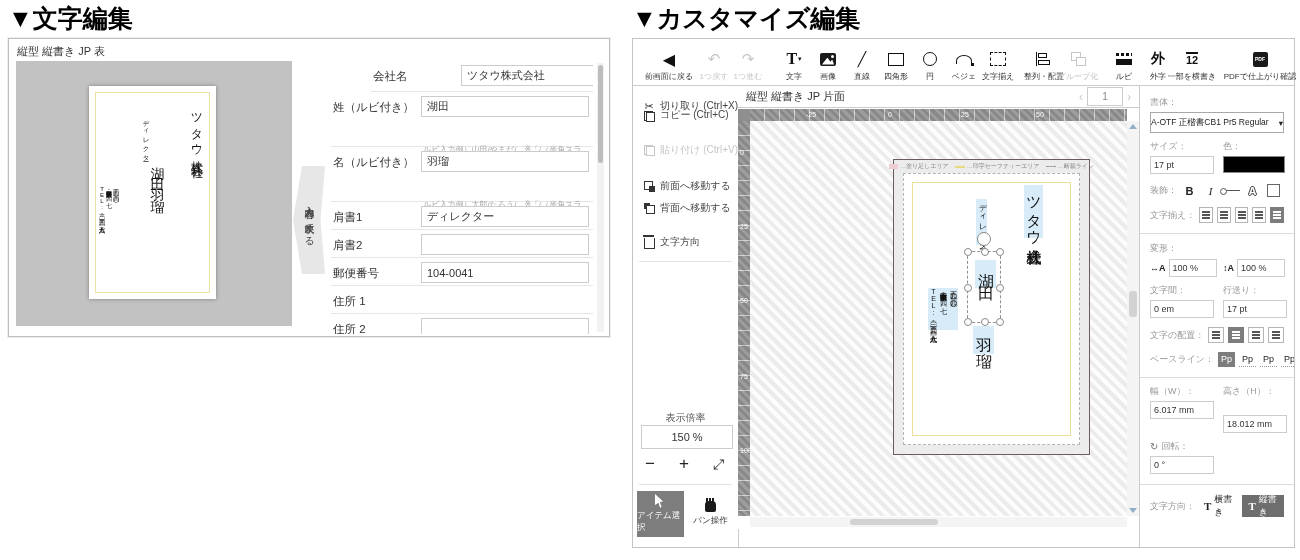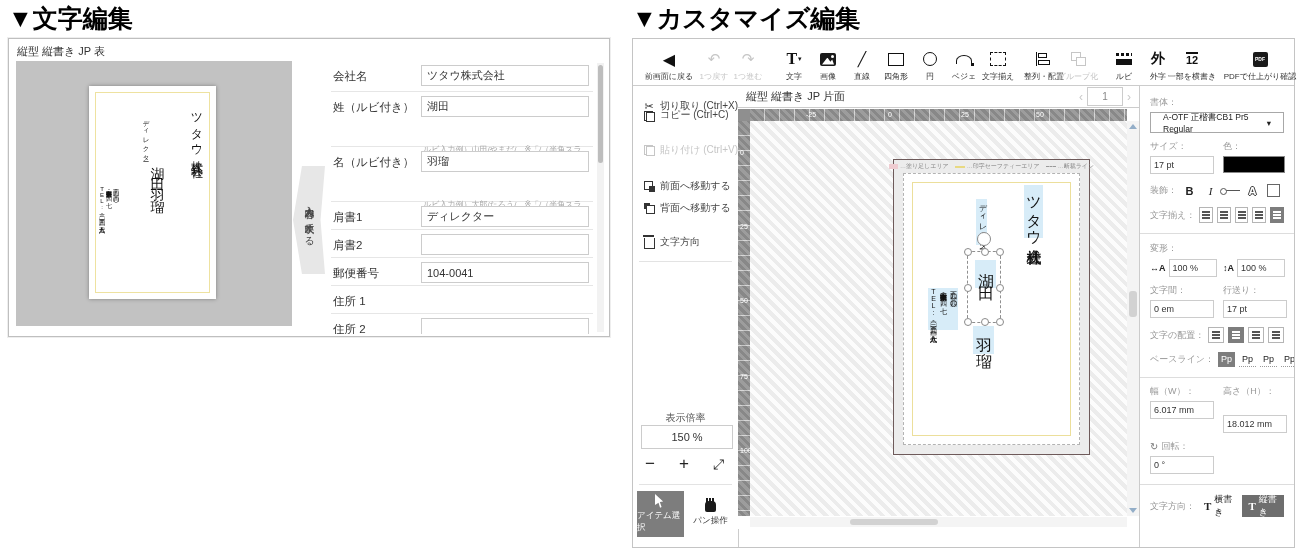--- a/index.html
+++ b/index.html
@@ -141,21 +141,21 @@
   .hdl{position:absolute;width:6px;height:6px;border:1px solid #8a8a8a;border-radius:50%;background:#fff;}
   .rot{position:absolute;left:50%;top:-20px;width:12px;height:12px;margin-left:-7px;border:1px solid #8a8a8a;border-radius:50%;background:#fff;}
   .rotline{position:absolute;left:50%;top:-8px;width:1px;height:8px;background:#8a8a8a;}
   .cname2{position:absolute;left:79px;top:166px;font-size:16px;letter-spacing:14px;color:#111;}
   .caddr{position:absolute;left:34px;top:128px;font-size:7px;line-height:10px;color:#111;}
   .caddr span{display:block;background:#d7ecf8;}
 
   
   .props{position:absolute;left:506px;top:47px;width:155px;height:461px;border-left:1px solid #ccc;box-sizing:border-box;padding:10px 10px 0 10px;overflow:hidden;}
   .plab{font-size:9px;color:#999;white-space:nowrap;}
-  .psel{margin-top:3px;height:19px;border:1px solid #a8a8a8;display:flex;align-items:center;justify-content:space-between;padding:0 12px;font-size:8.5px;color:#222;cursor:pointer;}
+  .psel{margin-top:3px;height:19px;border:1px solid #a8a8a8;display:flex;align-items:center;justify-content:space-between;padding:0 0;font-size:8.5px;color:#222;cursor:pointer;}
   .prow2{display:flex;gap:11px;margin-top:7px;}
   .pcol{width:62px;}
   .pinp{width:56px;height:16px;border:1px solid #ccc;font-size:9px;color:#333;padding:0 3px;font-family:inherit;}
   .swatch{margin-top:3px;width:60px;height:15px;background:#000;border:1px solid #888;cursor:pointer;}
   .pinline{display:flex;align-items:center;margin-top:9px;gap:4px;}
   .dico{width:17px;height:15px;display:inline-flex;align-items:center;justify-content:center;font-size:11px;color:#222;cursor:pointer;}
   .dico.b{font-weight:bold;}
   .dico.i{font-style:italic;font-family:"Liberation Serif","DejaVu Serif",serif;}
   .dline{width:18px;height:0;border-top:1px solid #555;position:relative;}
   .dline::before{content:"";position:absolute;left:-3px;top:-3px;width:5px;height:5px;border:1px solid #555;border-radius:50%;background:#fff;}
@@ -196,21 +196,21 @@
         <span>TEL:〇三-一二三四-五六七八</span>
       </div>
     </div>
   </div>
 
   <div class="arrow">
     <span class="vtext">入力内容を反映する</span>
   </div>
 
   <div class="form">
-    <div class="frow" style="height:30px;">
+    <div class="frow" style="height:30px;margin-left:40px;">
       <div class="flabel">会社名</div>
       <input class="finput" value="ツタウ株式会社" style="">
     </div>
     <div class="frow" style="height:54px;">
       <div class="flabel">姓（ルビ付き）</div>
       <input class="finput" value="湖田" style="">
       <div class="fhelp">ルビ入力例）山田/やまだ/　※「/（半角スラッシュ）」を使用してください</div>
     </div>
     <div class="frow" style="height:54px;">
       <div class="flabel">名（ルビ付き）</div>

